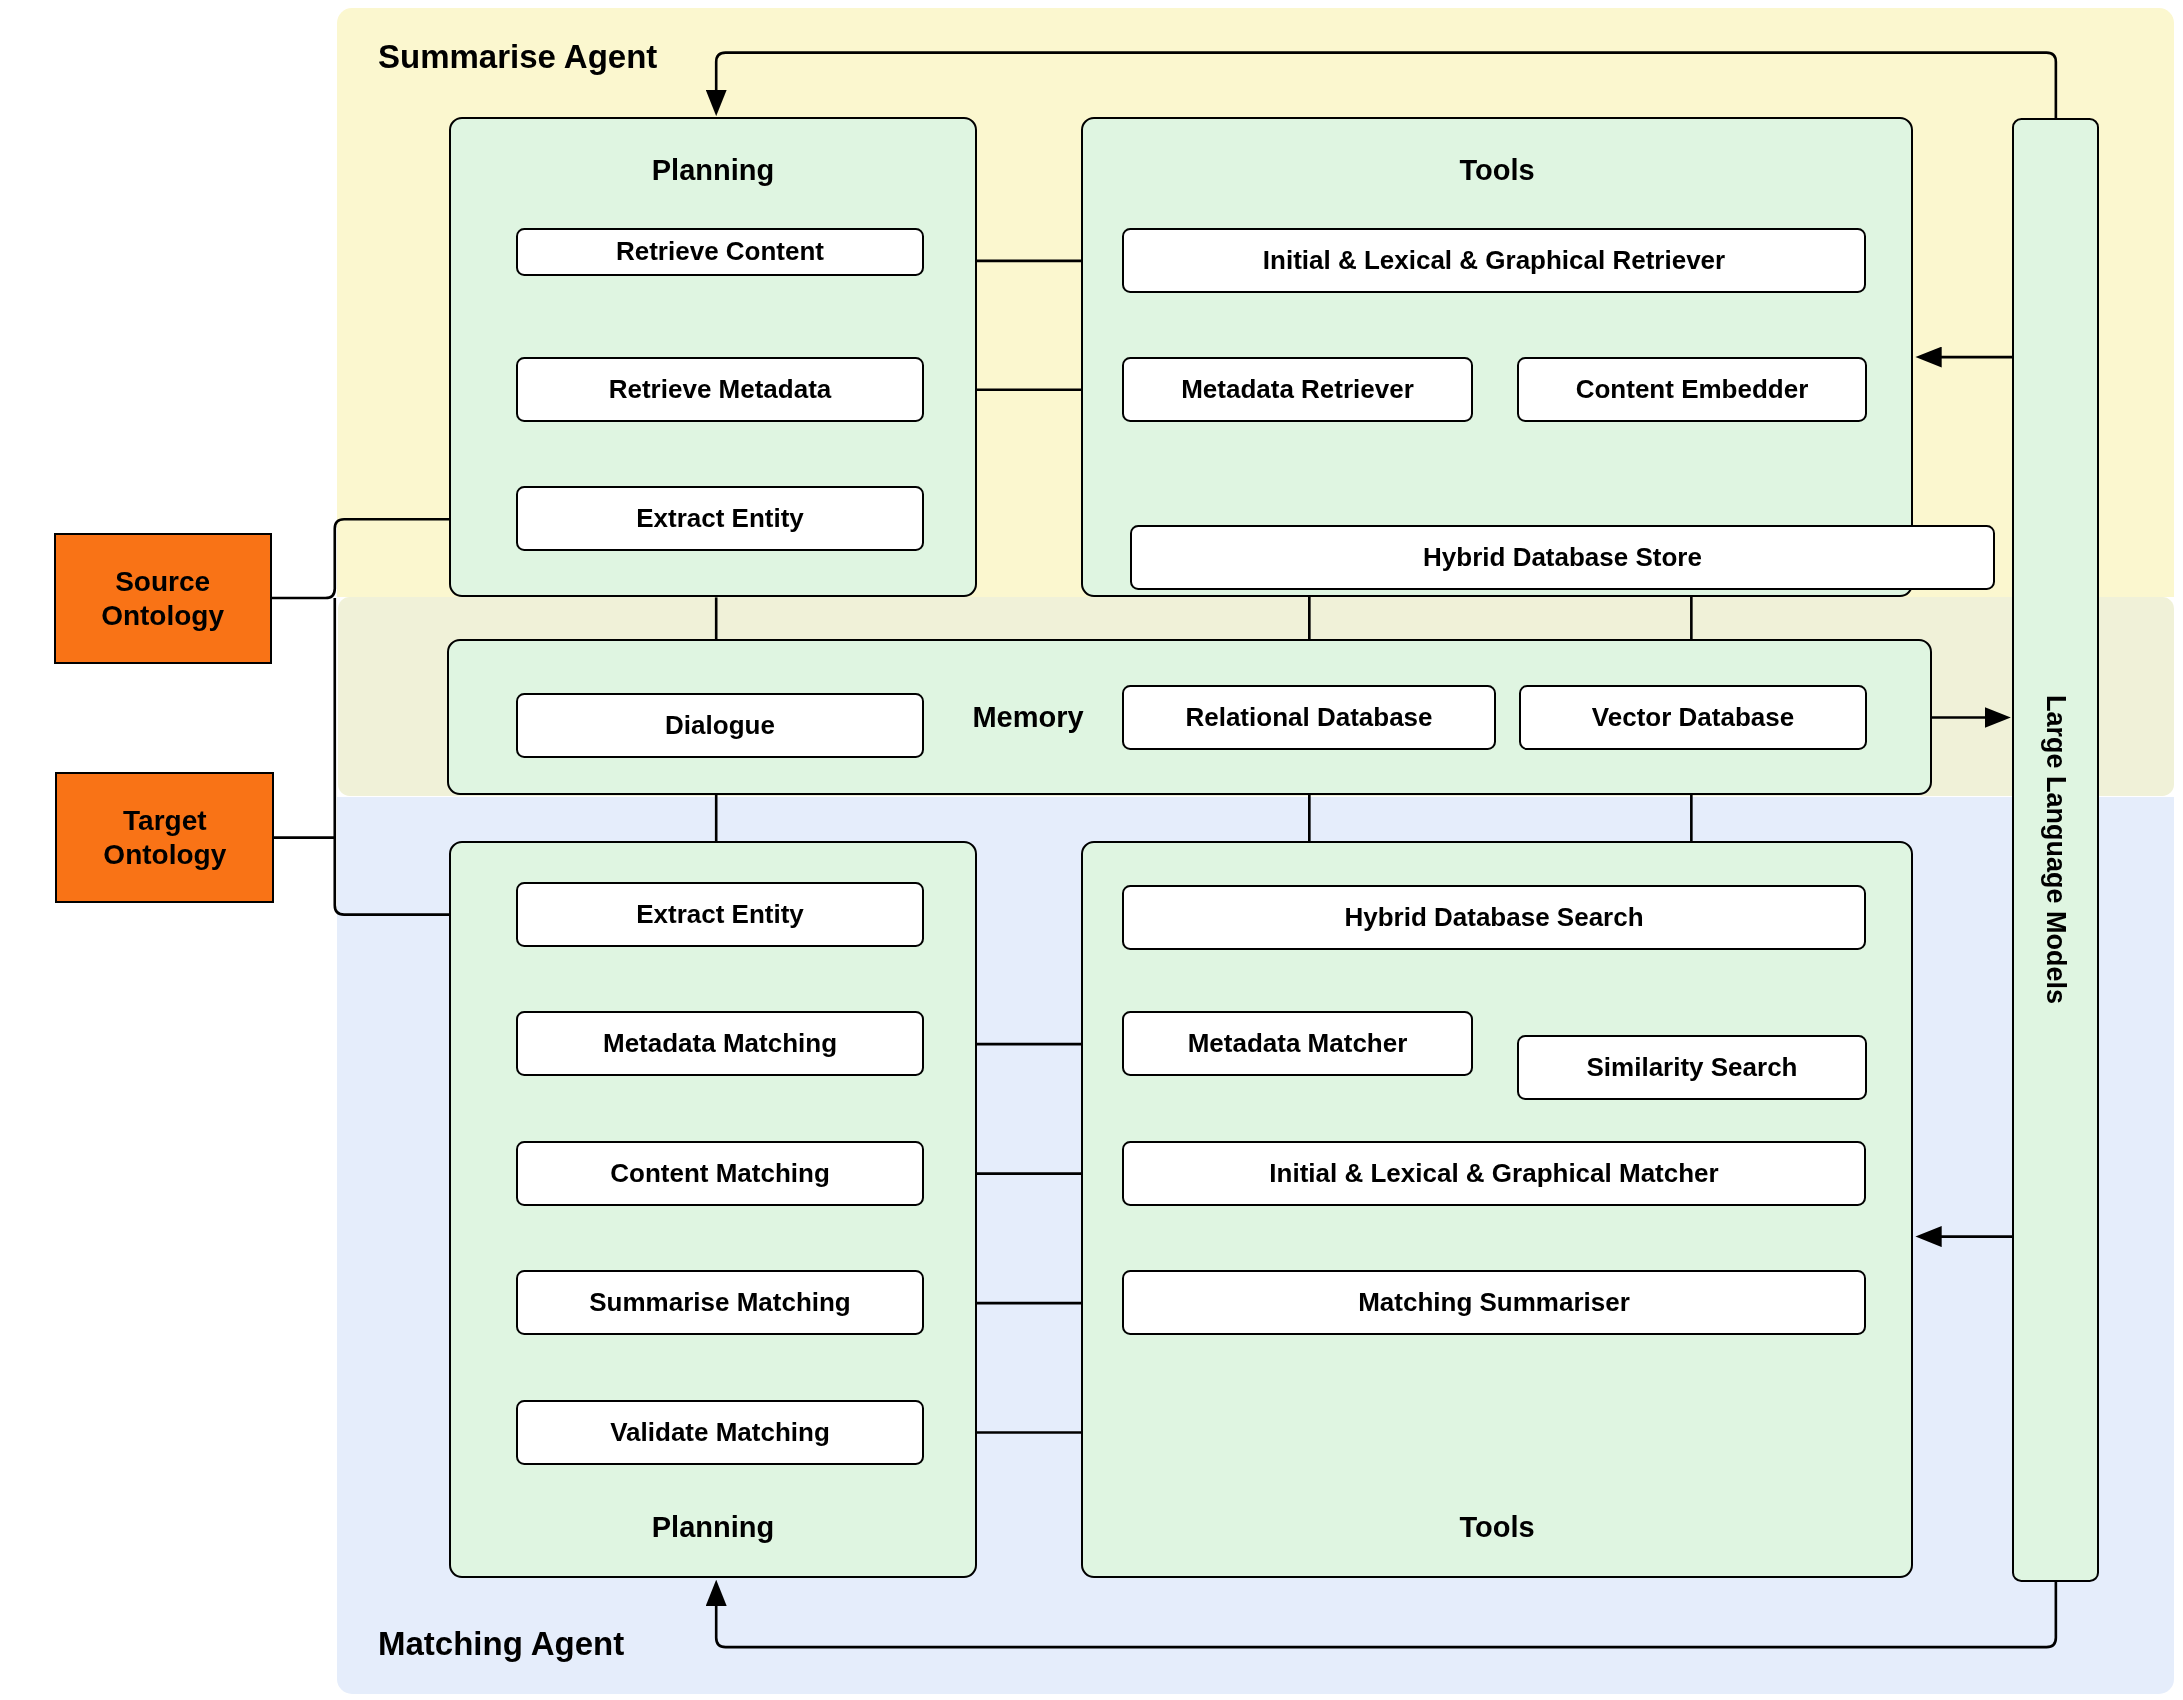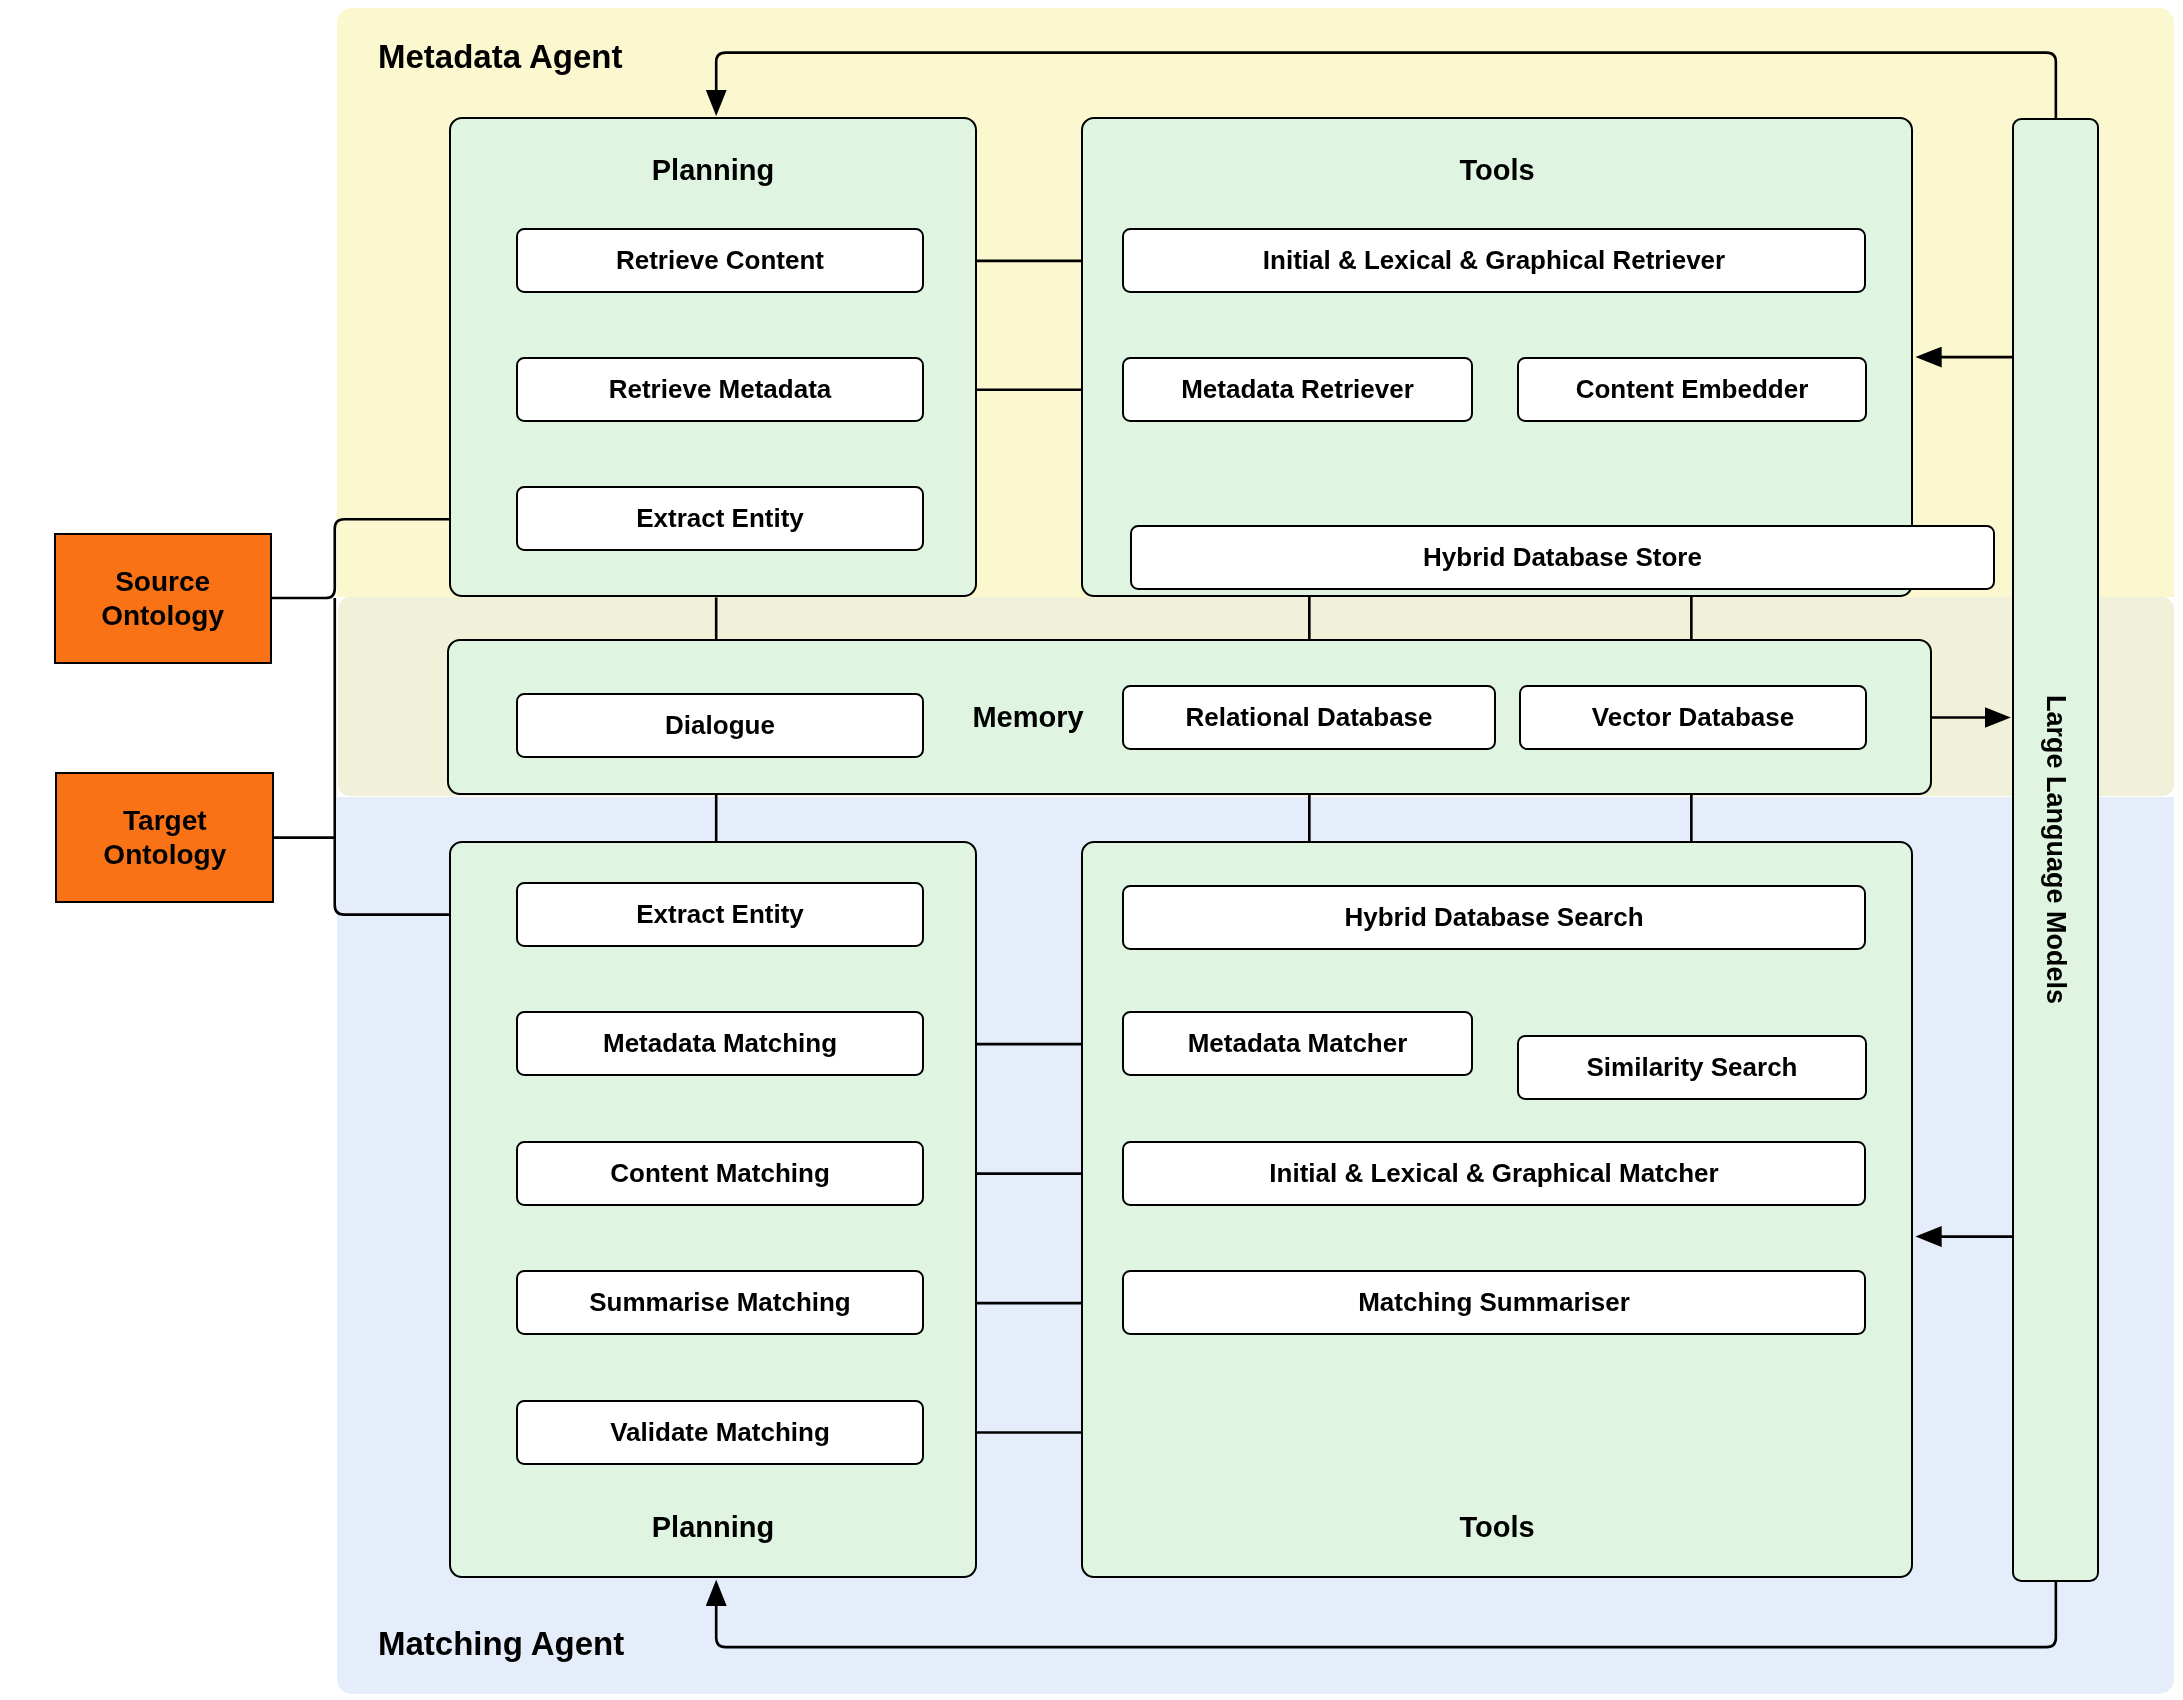--- a/index.html
+++ b/index.html
@@ -82,39 +82,39 @@
     <path class="edge" d="M 2245 1734 V 1677" marker-end="url(#ah)"></path>
     <path class="edge" d="M 2900 1734 V 1677" marker-end="url(#ah)"></path>
     <path class="edge" d="M 2900 1956 V 1893" marker-end="url(#ah)"></path>
 
     <path class="edge" d="M 3525 202 V 106 Q 3525 90 3509 90 H 1244 Q 1228 90 1228 106 V 156" marker-end="url(#ah)"></path>
     <path class="edge" d="M 3525 2712 V 2808 Q 3525 2824 3509 2824 H 1244 Q 1228 2824 1228 2808 V 2751" marker-end="url(#ah)"></path>
     <path class="edge" d="M 3450 612 H 3327" marker-end="url(#ah)"></path>
     <path class="edge" d="M 3450 2120 H 3327" marker-end="url(#ah)"></path>
   </svg>
 
-  <div class="agent-title" style="left:378px;top:38px;">Metadata Agent</div>
+  <div class="agent-title" style="left:378px;top:38px;">Summarise Agent</div>
   <div class="agent-title" style="left:378px;top:1609px;margin-top:16px;">Matching Agent</div>
 
   <div class="ontology" style="left:7.6px;top:533px;width:218px;height:131px;">Source Ontology</div>
   <div class="ontology" style="left:9.3px;top:772px;width:219px;height:131px;">Target Ontology</div>
 
   <div class="container" style="left:449px;top:117px;width:528px;height:480px;"></div>
   <div class="container" style="left:1081px;top:117px;width:832px;height:480px;"></div>
   <div class="container" style="left:447px;top:639px;width:1485px;height:156px;"></div>
   <div class="container" style="left:449px;top:841px;width:528px;height:737px;"></div>
   <div class="container" style="left:1081px;top:841px;width:832px;height:737px;"></div>
 
   <div class="ctitle" style="left:713px;top:170px;">Planning</div>
   <div class="ctitle" style="left:1497px;top:170px;">Tools</div>
   <div class="ctitle" style="left:1028px;top:717px;">Memory</div>
   <div class="ctitle" style="left:713px;top:1527px;">Planning</div>
   <div class="ctitle" style="left:1497px;top:1527px;">Tools</div>
 
-  <div class="node" style="left:516px;top:228px;width:408px;height:65px;">Retrieve Content</div>
+  <div class="node" style="left:516px;top:228px;width:408px;height:48px;">Retrieve Content</div>
   <div class="node" style="left:516px;top:357px;width:408px;height:65px;">Retrieve Metadata</div>
   <div class="node" style="left:516px;top:486px;width:408px;height:65px;">Extract Entity</div>
 
   <div class="node" style="left:1122px;top:228px;width:744px;height:65px;text-align:center;">Initial &amp; Lexical &amp; Graphical Retriever</div>
   <div class="node" style="left:1122px;top:357px;width:351px;height:65px;">Metadata Retriever</div>
   <div class="node" style="left:1517px;top:357px;width:350px;height:65px;">Content Embedder</div>
   <div class="node" style="left:1130px;top:525px;width:865px;height:65px;">Hybrid Database Store</div>
 
   <div class="node" style="left:516px;top:685px;width:408px;height:65px;margin-top:8px;">Dialogue</div>
   <div class="node" style="left:1122px;top:685px;width:374px;height:65px;">Relational Database</div>

